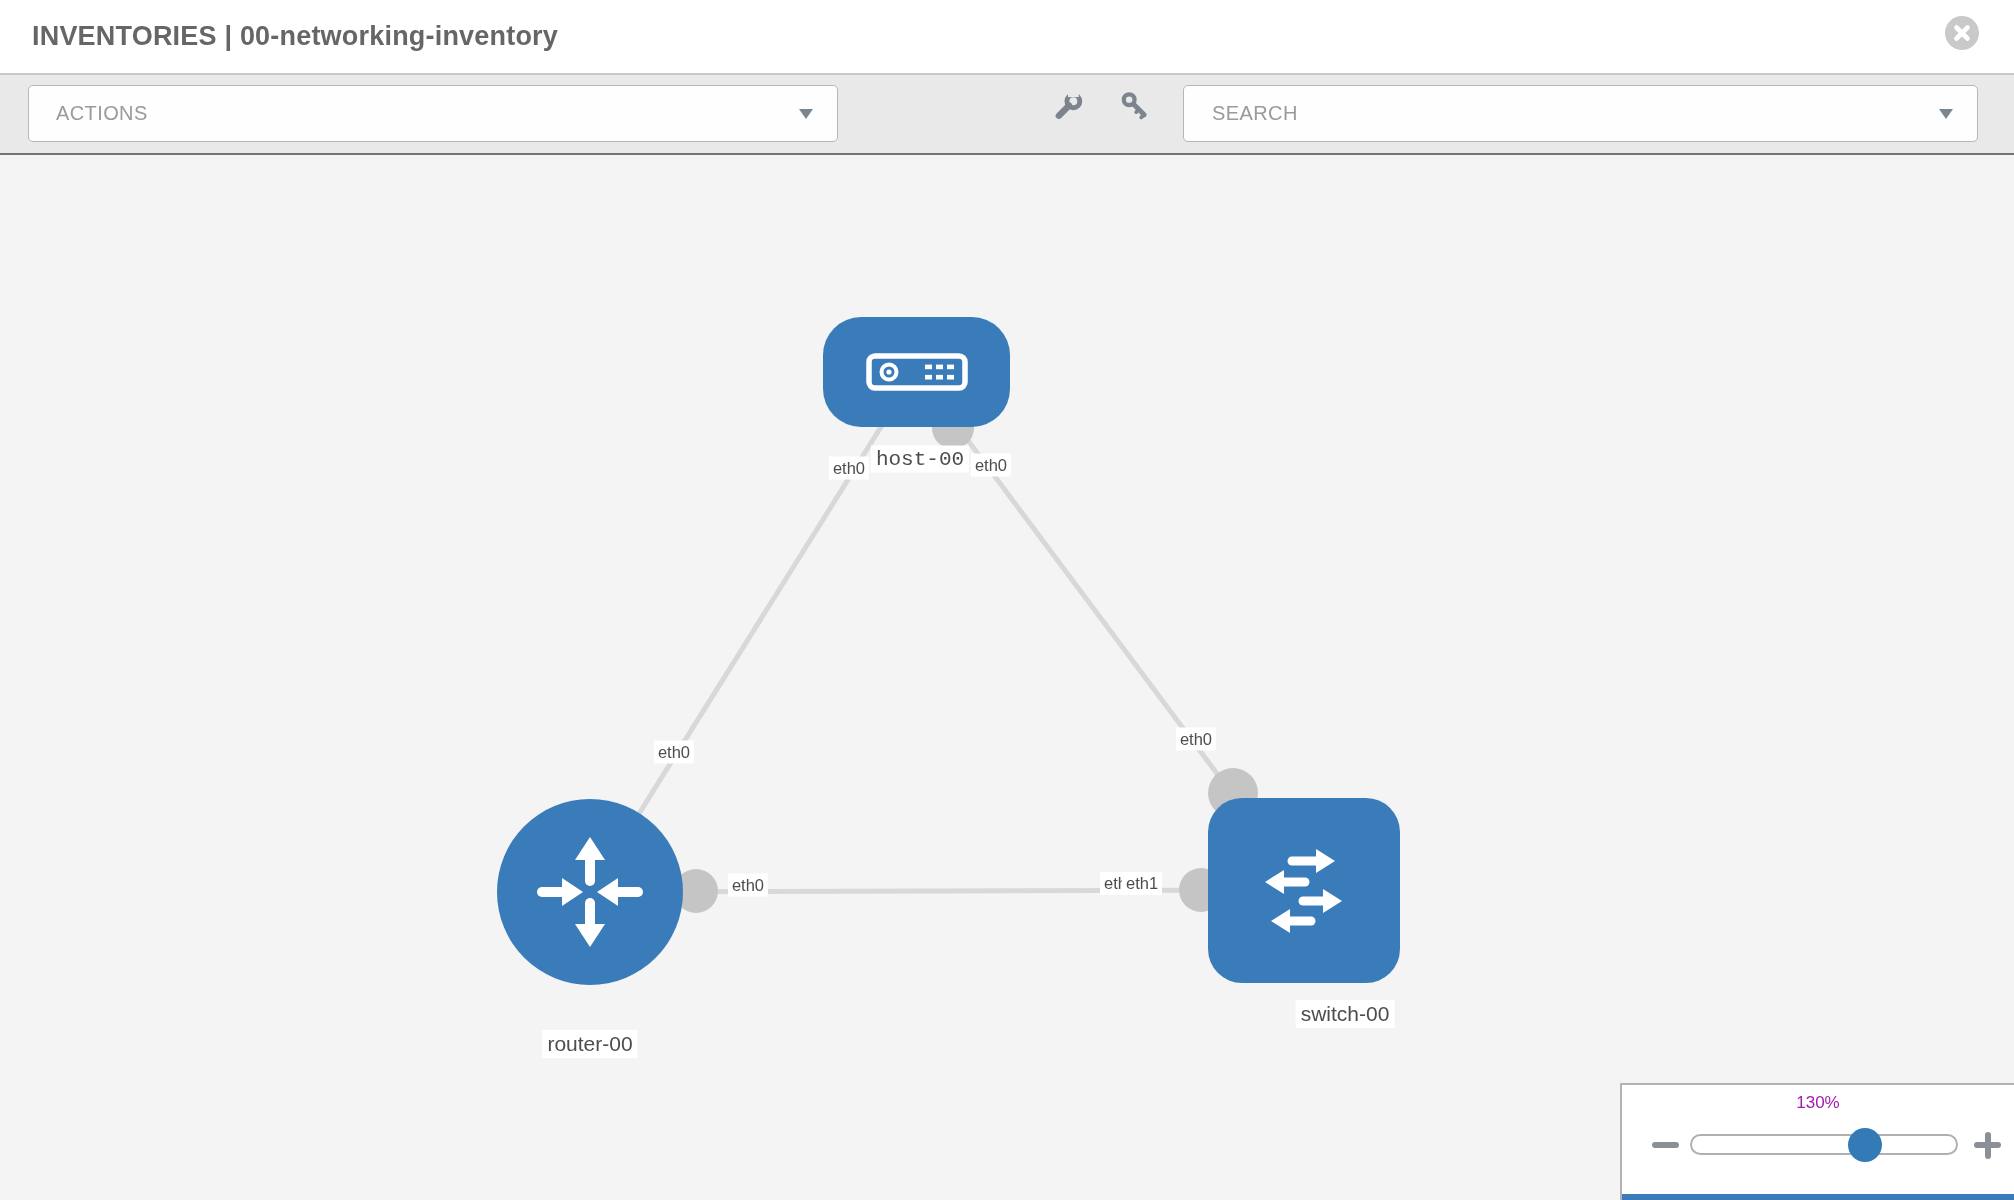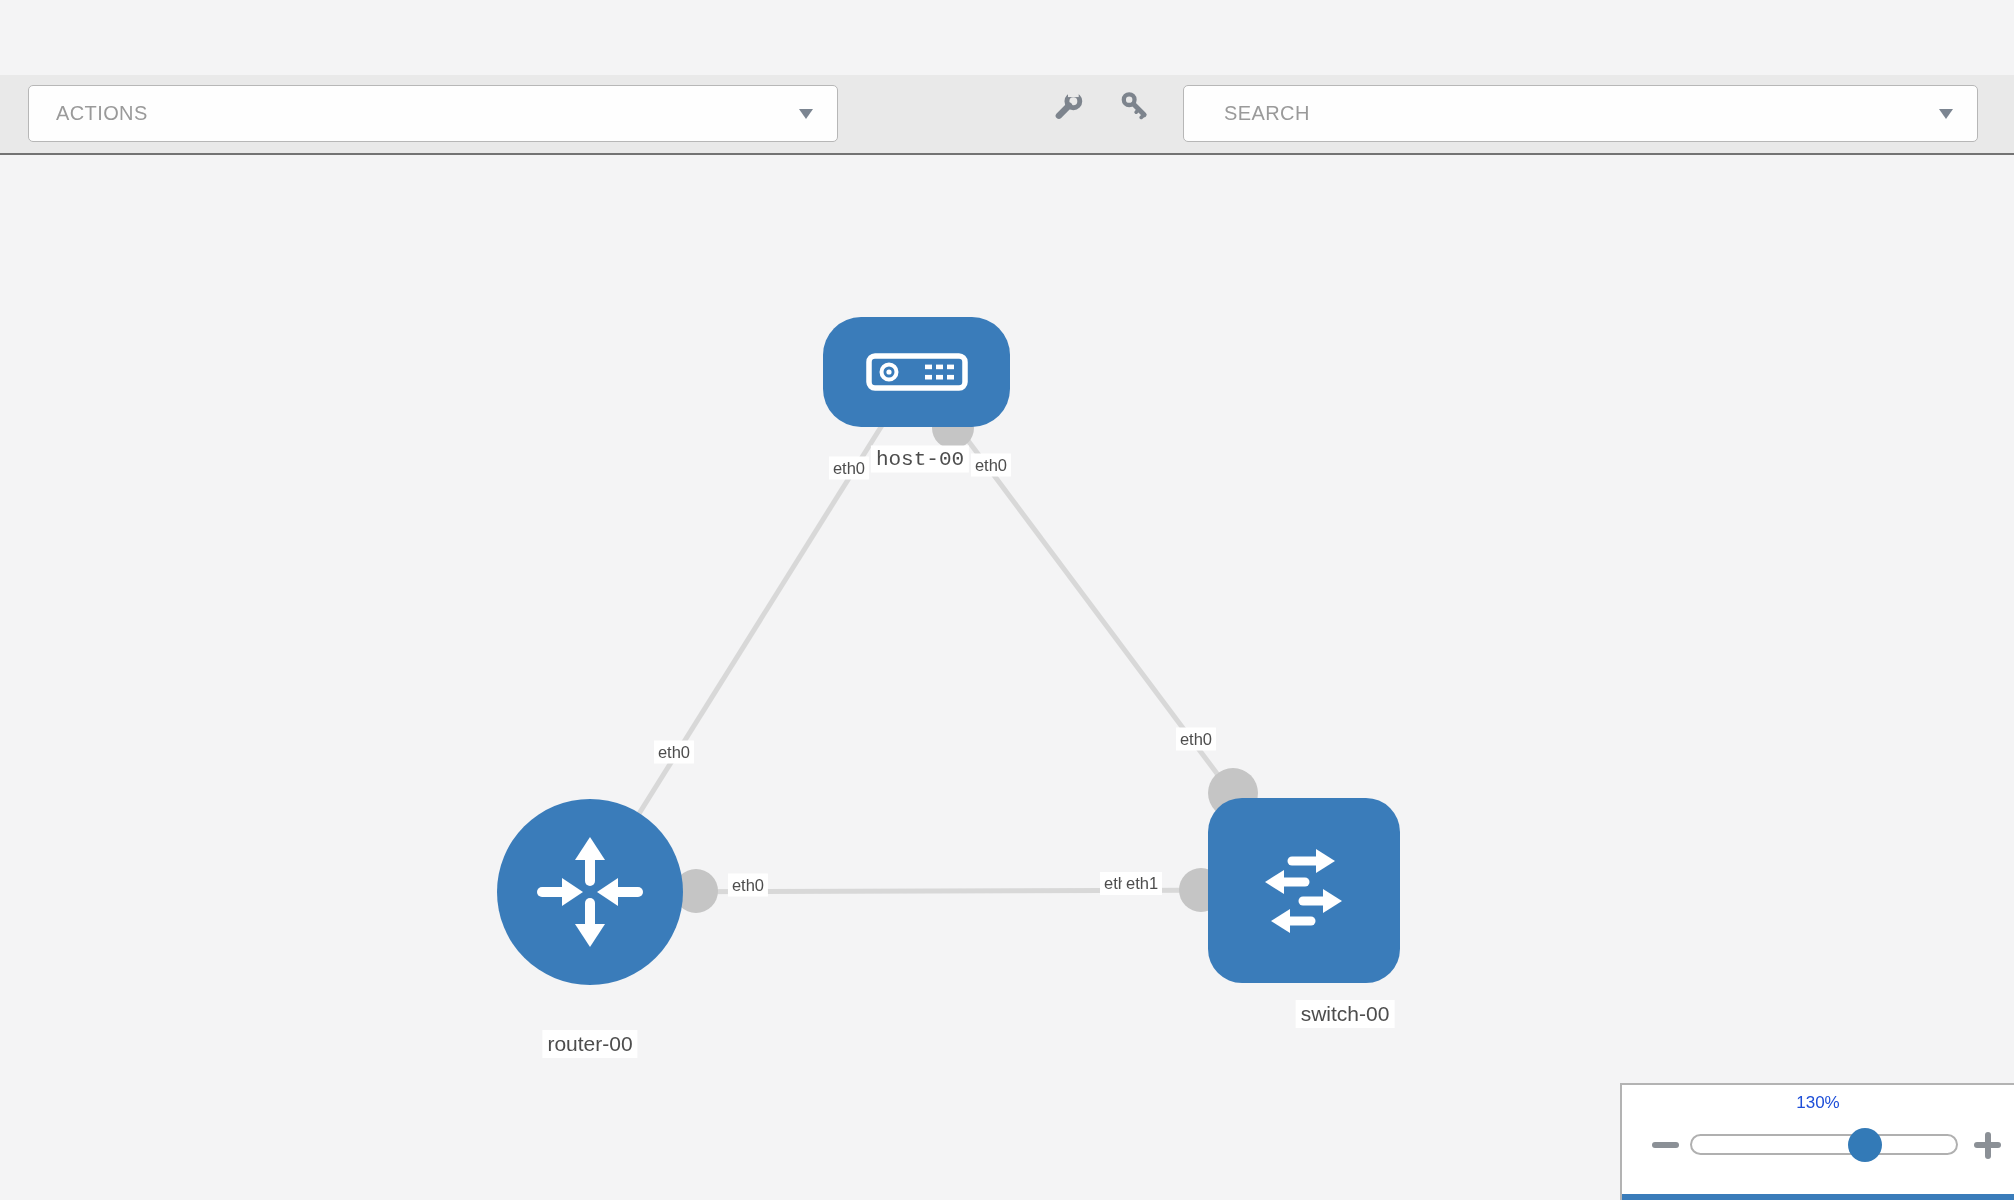--- a/index.html
+++ b/index.html
@@ -32,21 +32,21 @@
             border-radius:5px;box-sizing:border-box;display:flex;align-items:center;cursor:pointer;}
   .dropdown .dd-label{font-size:20px;color:#9a9a9a;letter-spacing:.4px;}
   .caret{width:0;height:0;border-left:7px solid transparent;border-right:7px solid transparent;
          border-top:10px solid #7b8591;position:absolute;right:24px;top:23px;}
   .tool-btn{position:absolute;top:12px;width:36px;height:36px;display:flex;align-items:center;
             justify-content:center;cursor:pointer;}
 
   
   #zoom-panel{position:absolute;left:1620px;top:1083px;width:394px;height:117px;background:#ffffff;
               border-left:2px solid #b3b3b3;border-top:2px solid #b3b3b3;box-sizing:border-box;z-index:5;}
-  #zoom-value{position:absolute;left:0;top:8px;width:100%;text-align:center;font-size:17px;color:#1d4ed8;}
+  #zoom-value{position:absolute;left:0;top:8px;width:100%;text-align:center;font-size:17px;color:#a21caf;}
   .zbar{position:absolute;background:#8b9096;border-radius:3px;}
   #zoom-track{position:absolute;left:68px;top:49px;width:268px;height:21px;border:2px solid #b0b0b0;
               border-radius:12px;background:#ffffff;box-sizing:border-box;cursor:pointer;}
   #zoom-knob{position:absolute;left:226px;top:43px;width:34px;height:34px;border-radius:50%;
              background:#337ab7;cursor:grab;}
   #zoom-accent{position:absolute;left:0;bottom:0;width:100%;height:6px;background:#3a7cba;}
 </style>
 </head>
 <body>
 
@@ -115,20 +115,29 @@
     <span class="elabel" style="left:849px;top:468px;">eth0</span>
     <span class="elabel" style="left:674px;top:752px;">eth0</span>
     <span class="elabel" style="left:991px;top:465px;">eth0</span>
     <span class="elabel" style="left:1196px;top:739px;">eth0</span>
     <span class="elabel" style="left:748px;top:885px;">eth0</span>
 
     <span class="elabel-abs" style="left:1100px;top:872px;z-index:4;">eth0</span>
     <span class="elabel-abs" style="left:1122px;top:872px;z-index:5;">eth1</span>
   </div>
 
+  <div id="header">
+    <span id="page-title">INVENTORIES | 00-networking-inventory</span>
+    <div id="close-btn">
+      <svg width="18" height="18" viewBox="0 0 18 18">
+        <line x1="3.5" y1="3.5" x2="14.5" y2="14.5" stroke="#ffffff" stroke-width="4.6" stroke-linecap="round"></line>
+        <line x1="14.5" y1="3.5" x2="3.5" y2="14.5" stroke="#ffffff" stroke-width="4.6" stroke-linecap="round"></line>
+      </svg>
+    </div>
+  </div>
 
   <div id="toolbar">
 
     <div class="dropdown" style="left:28px;width:810px;">
       <span class="dd-label" style="margin-left:27px;">ACTIONS</span>
       <span class="caret"></span>
     </div>
 
     <div class="tool-btn" style="left:1050px;">
       <svg width="30" height="30" viewBox="0 0 28 28">
@@ -141,21 +150,21 @@
     <div class="tool-btn" style="left:1116px;">
       <svg width="30" height="30" viewBox="0 0 28 28">
         <circle cx="9.5" cy="9" r="5" fill="none" stroke="#7d848d" stroke-width="4"></circle>
         <line x1="13.5" y1="13" x2="23.5" y2="23" stroke="#7d848d" stroke-width="4.6" stroke-linecap="round"></line>
         <line x1="18.5" y1="18" x2="16" y2="20.7" stroke="#7d848d" stroke-width="3.4" stroke-linecap="round"></line>
         <line x1="23.5" y1="23" x2="20.8" y2="25.6" stroke="#7d848d" stroke-width="3.4" stroke-linecap="round"></line>
       </svg>
     </div>
 
     <div class="dropdown" style="left:1183px;width:795px;">
-      <span class="dd-label" style="margin-left:40px;">SEARCH</span>
+      <span class="dd-label" style="margin-left:28px;">SEARCH</span>
       <span class="caret"></span>
     </div>
   </div>
 
   <div id="zoom-panel">
     <div id="zoom-value">130%</div>
     <div class="zbar" style="left:30px;top:57px;width:27px;height:6px;"></div>
     <div id="zoom-track"></div>
     <div id="zoom-knob"></div>
     <div class="zbar" style="left:352px;top:57px;width:27px;height:6px;"></div>

